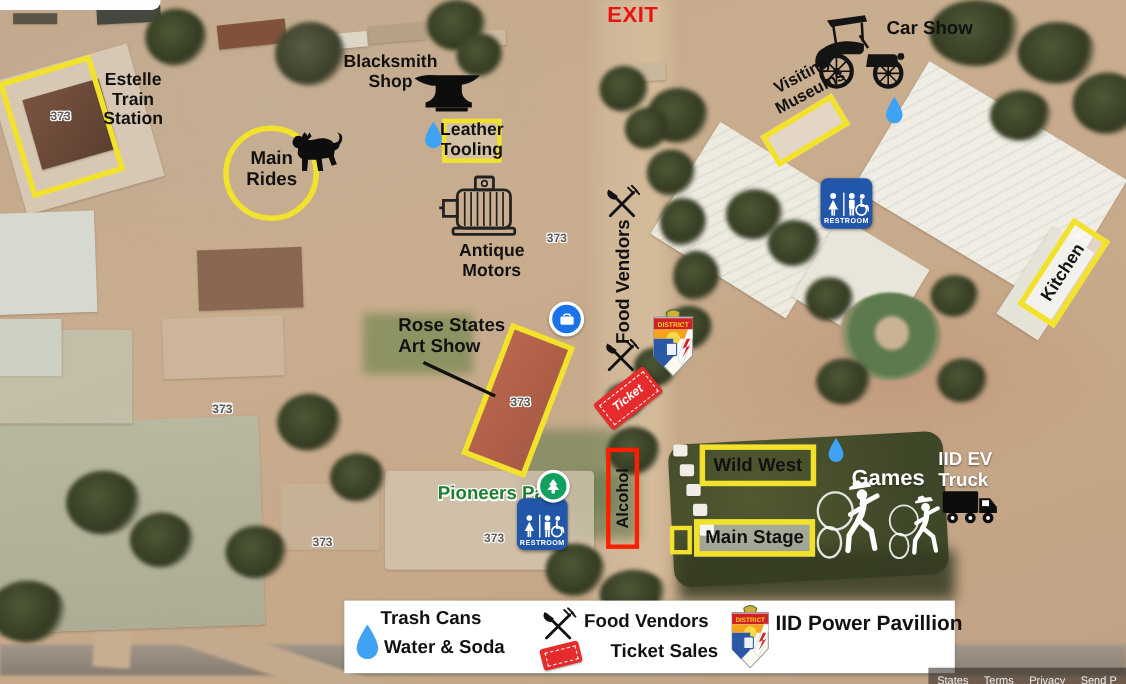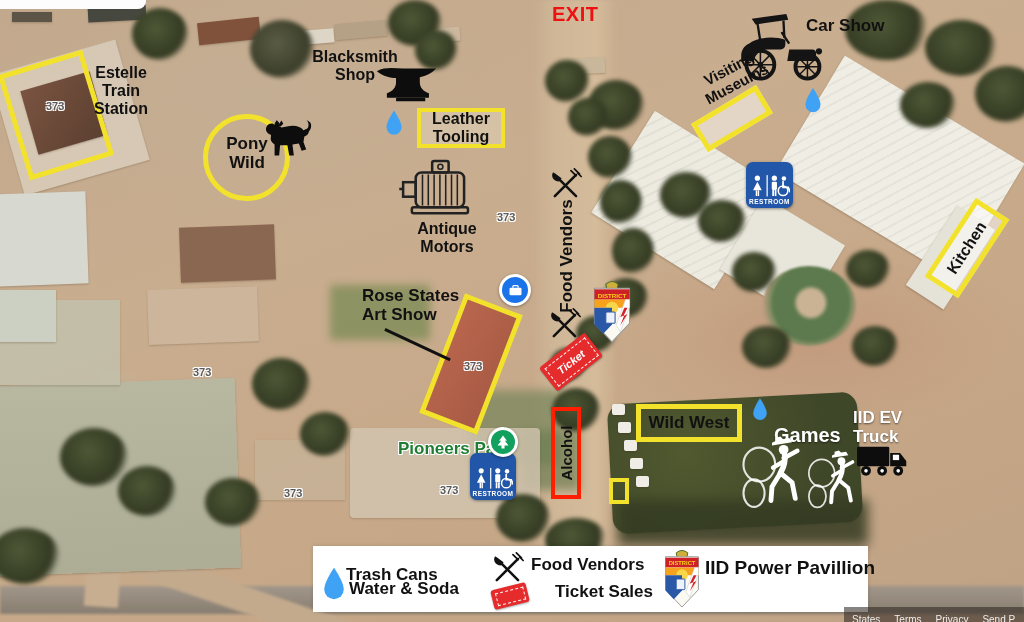--- a/index.html
+++ b/index.html
@@ -263,34 +263,34 @@
     <div class="vwrap" style="width:100%;height:100%;">
         <span style="font-size:16px;">Kitchen</span>
       </div>
   </div>
 
   <div class="ybox" style="left:12px;top:60px;width:88px;height:110px;transform:rotate(-17deg);background:transparent;"></div>
   <div class="lbl center" style="left:88px;top:64px;width:66px;font-size:16px;">Estelle Train Station</div>
   <div class="num" style="left:46px;top:100px;">373</div>
 
   <div class="b" style="left:203px;top:114px;width:87px;height:87px;border:5px solid var(--highlight-yellow);border-radius:50%;z-index:5;"></div>
-  <div class="lbl center" style="left:218px;top:134px;width:58px;font-size:17px;">Pony Wild</div>
+  <div class="lbl center" style="left:218px;top:134px;width:58px;font-size:17px;">Main Rides</div>
   <svg class="icon" viewBox="0 0 60 50" style="left:259px;top:120px;width:55px;height:46px;">
       <use href="#g-horse"></use>
     </svg>
 
   <div class="lbl center" style="left:308px;top:48px;width:94px;font-size:16px;">Blacksmith Shop</div>
   <svg class="icon" viewBox="0 0 70 42" style="left:375px;top:64px;width:64px;height:40px;">
       <use href="#g-anvil"></use>
     </svg>
   <svg class="icon" viewBox="0 0 24 32" style="left:384px;top:108px;width:20px;height:30px;color:var(--water-blue);">
       <use href="#g-drop"></use>
     </svg>
 
-  <div class="ybox" style="left:417px;top:108px;width:88px;height:40px;border-width:4px;background:rgba(255,255,230,.25);">
+  <div class="ybox" style="left:402px;top:108px;width:54px;height:40px;border-width:4px;background:rgba(255,255,230,.25);">
     <span class="center" style="font-size:16px;line-height:1.1;">Leather Tooling</span>
   </div>
 
   <svg class="icon" viewBox="0 0 80 62" style="left:398px;top:158px;width:78px;height:60px;">
       <use href="#g-motor"></use>
     </svg>
   <div class="lbl center" style="left:411px;top:220px;width:72px;font-size:16px;">Antique Motors</div>
 
   <svg class="icon" viewBox="0 0 40 40" style="left:548px;top:168px;width:34px;height:34px;">
       <use href="#g-utensils"></use>
@@ -361,24 +361,27 @@
     </svg>
   <svg class="icon" viewBox="0 0 60 70" style="left:806px;top:450px;width:52px;height:60px;">
       <use href="#g-cowboy"></use>
     </svg>
 
   <div class="lbl whitetxt" style="left:853px;top:408px;width:64px;font-size:17px;">IID EV Truck</div>
   <svg class="icon" viewBox="0 0 60 38" style="left:855px;top:444px;width:56px;height:34px;">
       <use href="#g-truck"></use>
     </svg>
 
+  <div class="ybox" style="left:631px;top:472px;width:110px;height:34px;background:rgba(255,255,255,.5);">
+    <span style="font-size:17px;white-space:nowrap;">Main Stage</span>
+  </div>
   <div class="ybox" style="left:609px;top:478px;width:20px;height:26px;border-width:4px;background:transparent;"></div>
 
   <div id="legend">
-    <span class="lg-lbl" style="left:33px;top:19px;">Trash Cans</span>
+    <span class="lg-lbl" style="left:33px;top:6px;">Trash Cans</span>
     <svg viewBox="0 0 24 32" style="position:absolute;left:8px;top:20px;width:26px;height:36px;color:var(--water-blue);">
         <use href="#g-drop"></use>
       </svg>
     <span class="lg-lbl" style="left:36px;top:33px;">Water &amp; Soda</span>
     <svg viewBox="0 0 40 40" style="position:absolute;left:176px;top:6px;width:36px;height:34px;">
         <use href="#g-utensils"></use>
       </svg>
     <span class="lg-lbl" style="left:218px;top:9px;">Food Vendors</span>
     <div class="tickt" style="left:179px;top:40px;width:36px;height:20px;transform:rotate(-14deg);">
         <div class="tk-in"></div>

